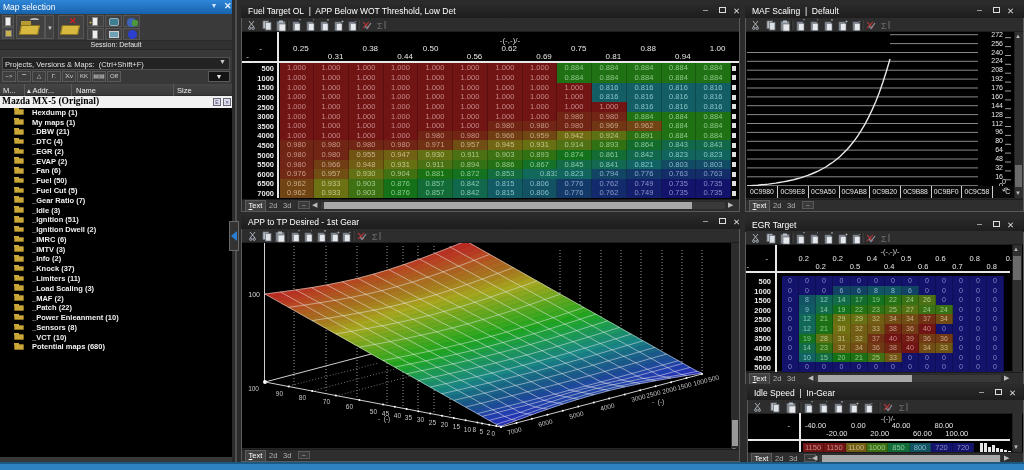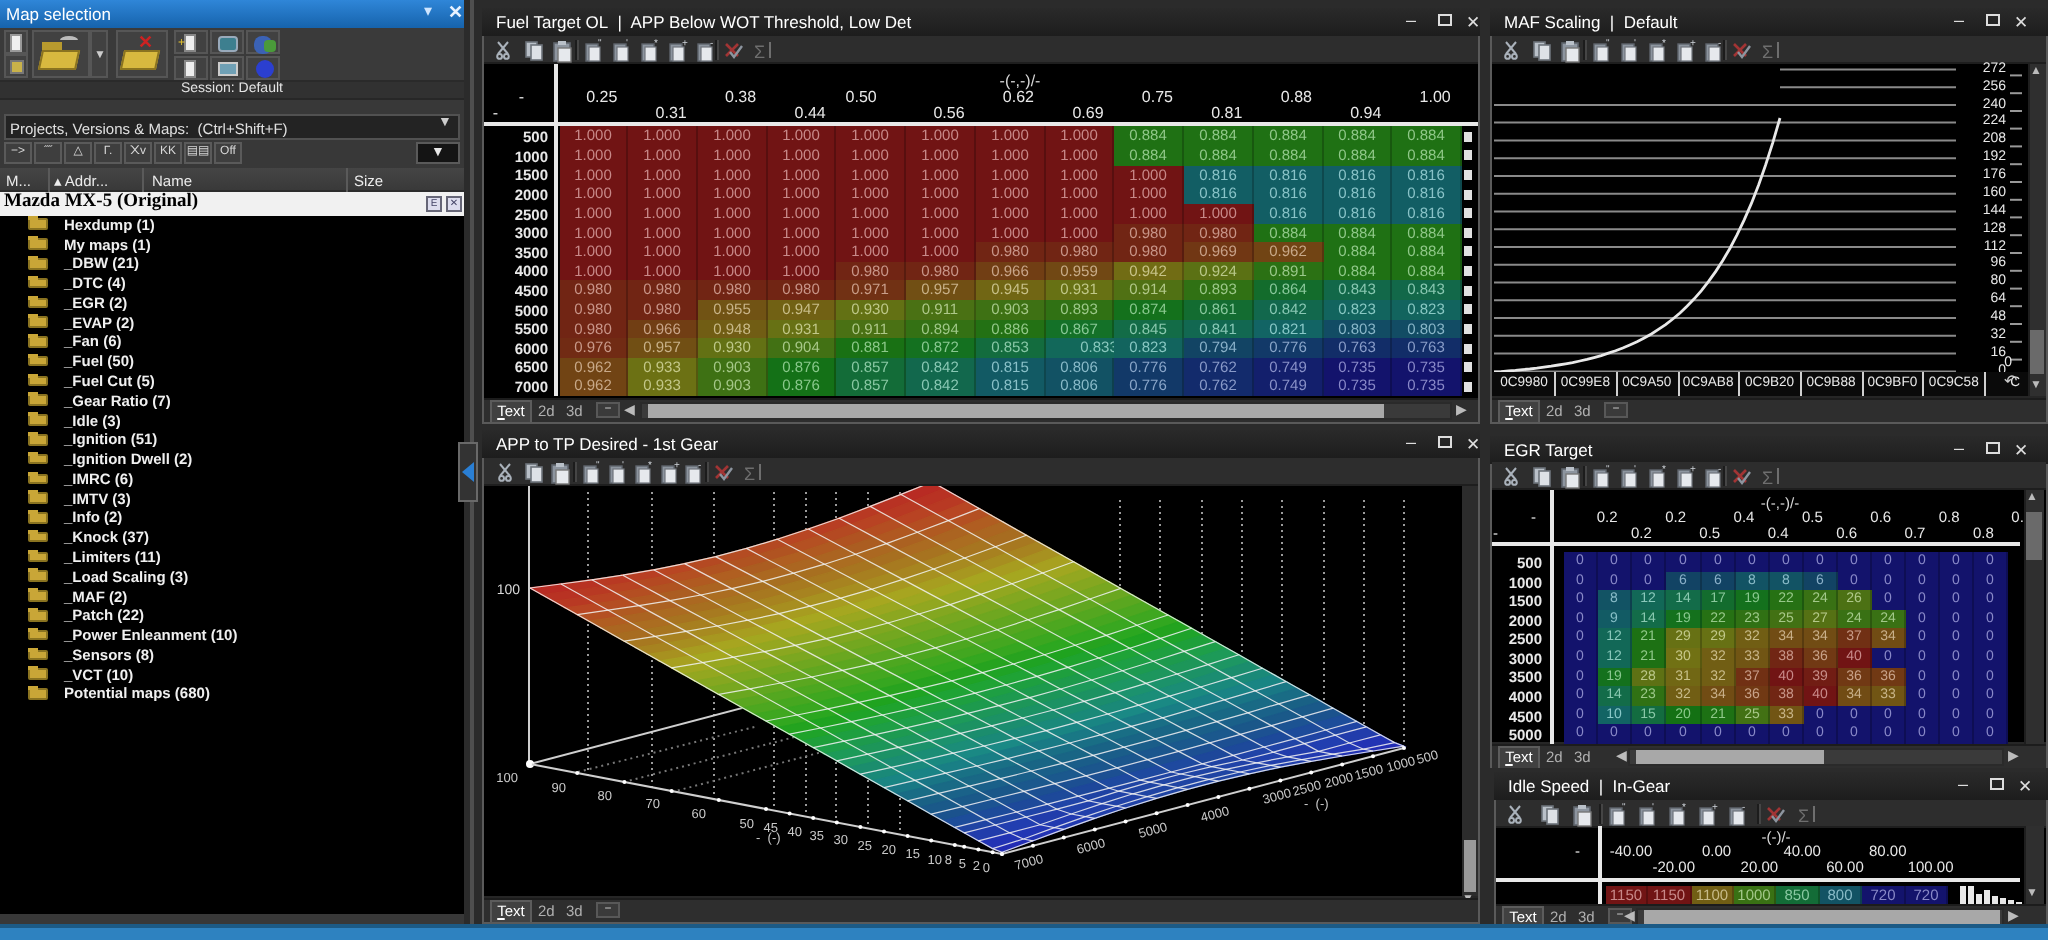--- a/index.html
+++ b/index.html
@@ -838,21 +838,21 @@
   </svg>
 <div style="position:absolute;left:748px;top:414px;width:275px;height:39px;background:#000;"></div>
 <div class="t" style="left:838px;top:413.5px;width:100px;text-align:center;font-size:7.5px;color:#d8d8d8;">-(-)/-</div>
 <div class="t" style="left:795.5px;top:421px;width:40px;text-align:center;font-size:7.5px;color:#e8e8e8;">-40.00</div>
 <div class="t" style="left:816.9px;top:429px;width:40px;text-align:center;font-size:7.5px;color:#e8e8e8;">-20.00</div>
 <div class="t" style="left:838.3px;top:421px;width:40px;text-align:center;font-size:7.5px;color:#e8e8e8;">0.00</div>
 <div class="t" style="left:859.7px;top:429px;width:40px;text-align:center;font-size:7.5px;color:#e8e8e8;">20.00</div>
 <div class="t" style="left:881.1px;top:421px;width:40px;text-align:center;font-size:7.5px;color:#e8e8e8;">40.00</div>
 <div class="t" style="left:902.5px;top:429px;width:40px;text-align:center;font-size:7.5px;color:#e8e8e8;">60.00</div>
 <div class="t" style="left:923.9px;top:421px;width:40px;text-align:center;font-size:7.5px;color:#e8e8e8;">80.00</div>
-<div class="t" style="left:945.3px;top:429px;width:40px;text-align:center;font-size:7.5px;color:#e8e8e8;">100.00</div>
+<div class="t" style="left:945.3px;top:429px;width:40px;font-size:7.5px;color:#e8e8e8;">100.00</div>
 <div class="t" style="left:778px;top:421px;width:12px;text-align:right;font-size:7.5px;color:#e8e8e8;">-</div>
 <div style="position:absolute;left:748px;top:439px;width:262px;height:2px;background:#e8e8e8;"></div>
 <div style="position:absolute;left:799px;top:413px;width:2px;height:40px;background:#e8e8e8;"></div>
 <div class="t" style="left:803px;top:442.5px;width:21px;height:10px;background:hsl(0,70%,26%);color:hsl(0,36%,66%);font-size:7.5px;text-align:center;line-height:10px;border-right:1px solid rgba(0,0,0,0.22);">1150</div>
 <div class="t" style="left:824px;top:442.5px;width:22px;height:10px;background:hsl(0,70%,26%);color:hsl(0,36%,66%);font-size:7.5px;text-align:center;line-height:10px;border-right:1px solid rgba(0,0,0,0.22);">1150</div>
 <div class="t" style="left:846px;top:442.5px;width:21px;height:10px;background:hsl(48,70%,26%);color:hsl(48,36%,66%);font-size:7.5px;text-align:center;line-height:10px;border-right:1px solid rgba(0,0,0,0.22);">1100</div>
 <div class="t" style="left:867px;top:442.5px;width:21px;height:10px;background:hsl(96,70%,26%);color:hsl(96,36%,66%);font-size:7.5px;text-align:center;line-height:10px;border-right:1px solid rgba(0,0,0,0.22);">1000</div>
 <div class="t" style="left:888px;top:442.5px;width:22px;height:10px;background:hsl(144,70%,25%);color:hsl(144,36%,66%);font-size:7.5px;text-align:center;line-height:10px;border-right:1px solid rgba(0,0,0,0.22);">850</div>
 <div class="t" style="left:910px;top:442.5px;width:21px;height:10px;background:hsl(192,70%,23%);color:hsl(192,36%,66%);font-size:7.5px;text-align:center;line-height:10px;border-right:1px solid rgba(0,0,0,0.22);">800</div>
 <div class="t" style="left:931px;top:442.5px;width:22px;height:10px;background:hsl(240,70%,25%);color:hsl(240,36%,66%);font-size:7.5px;text-align:center;line-height:10px;border-right:1px solid rgba(0,0,0,0.22);">720</div>

